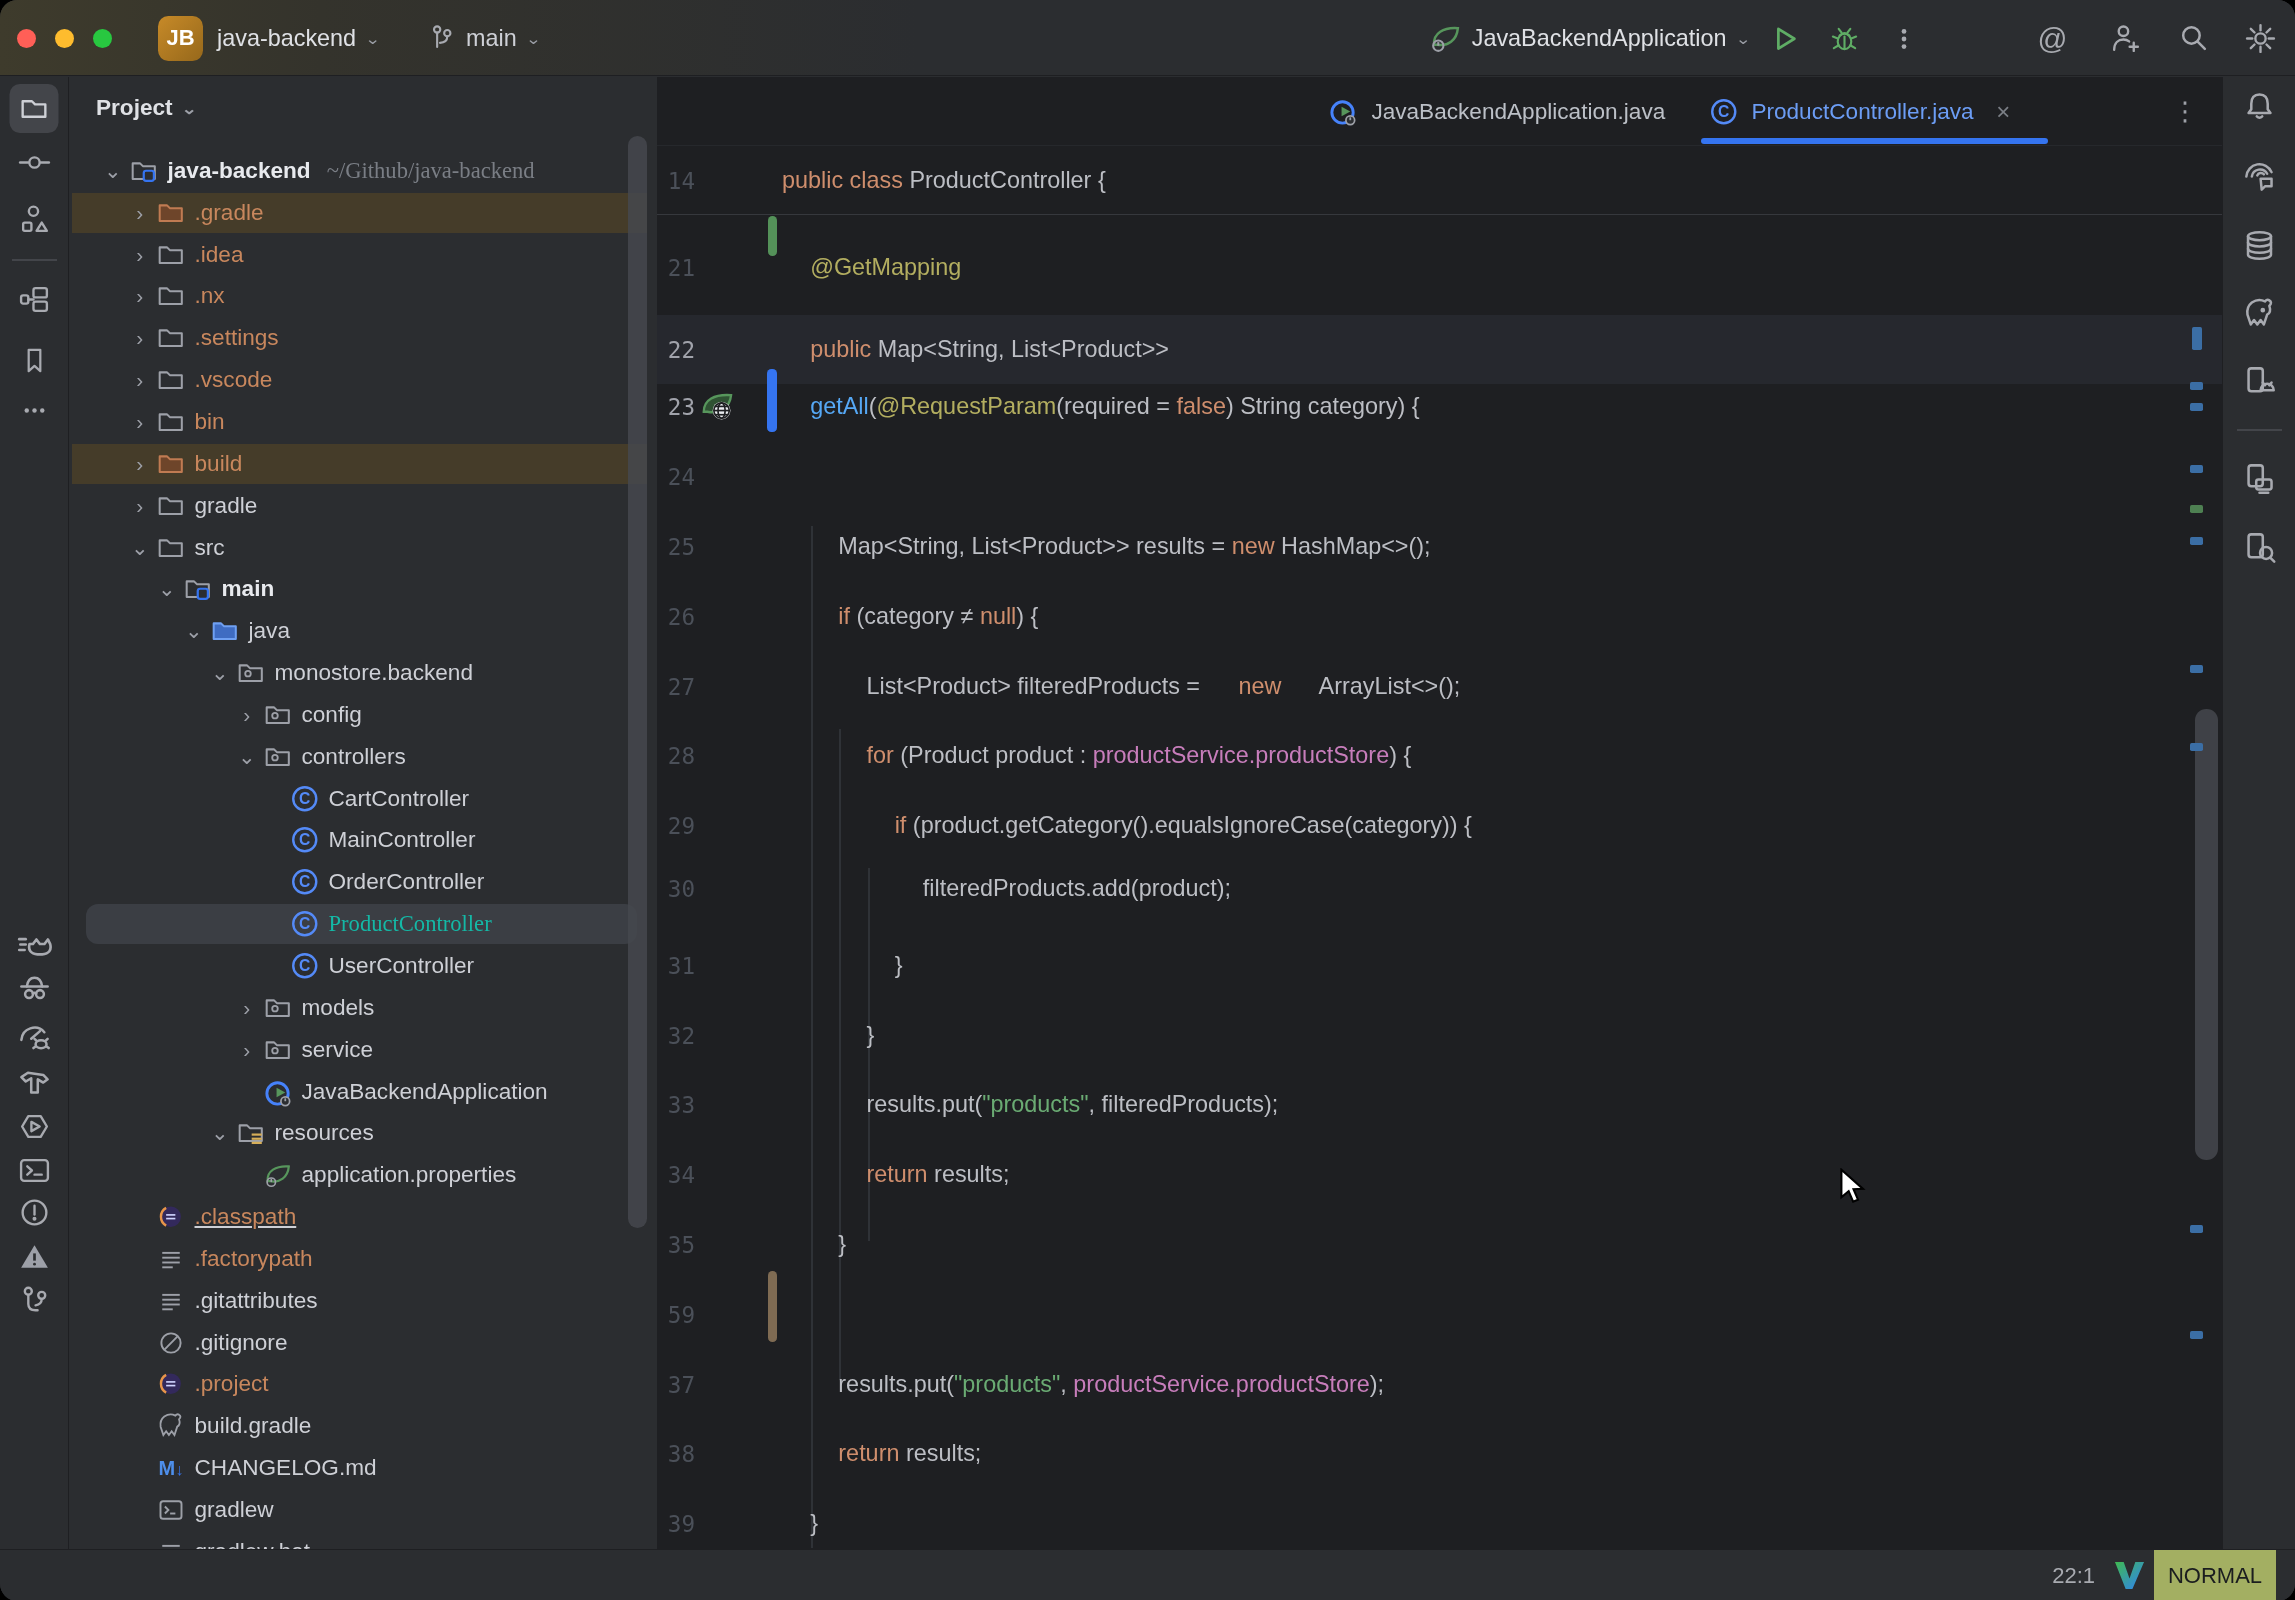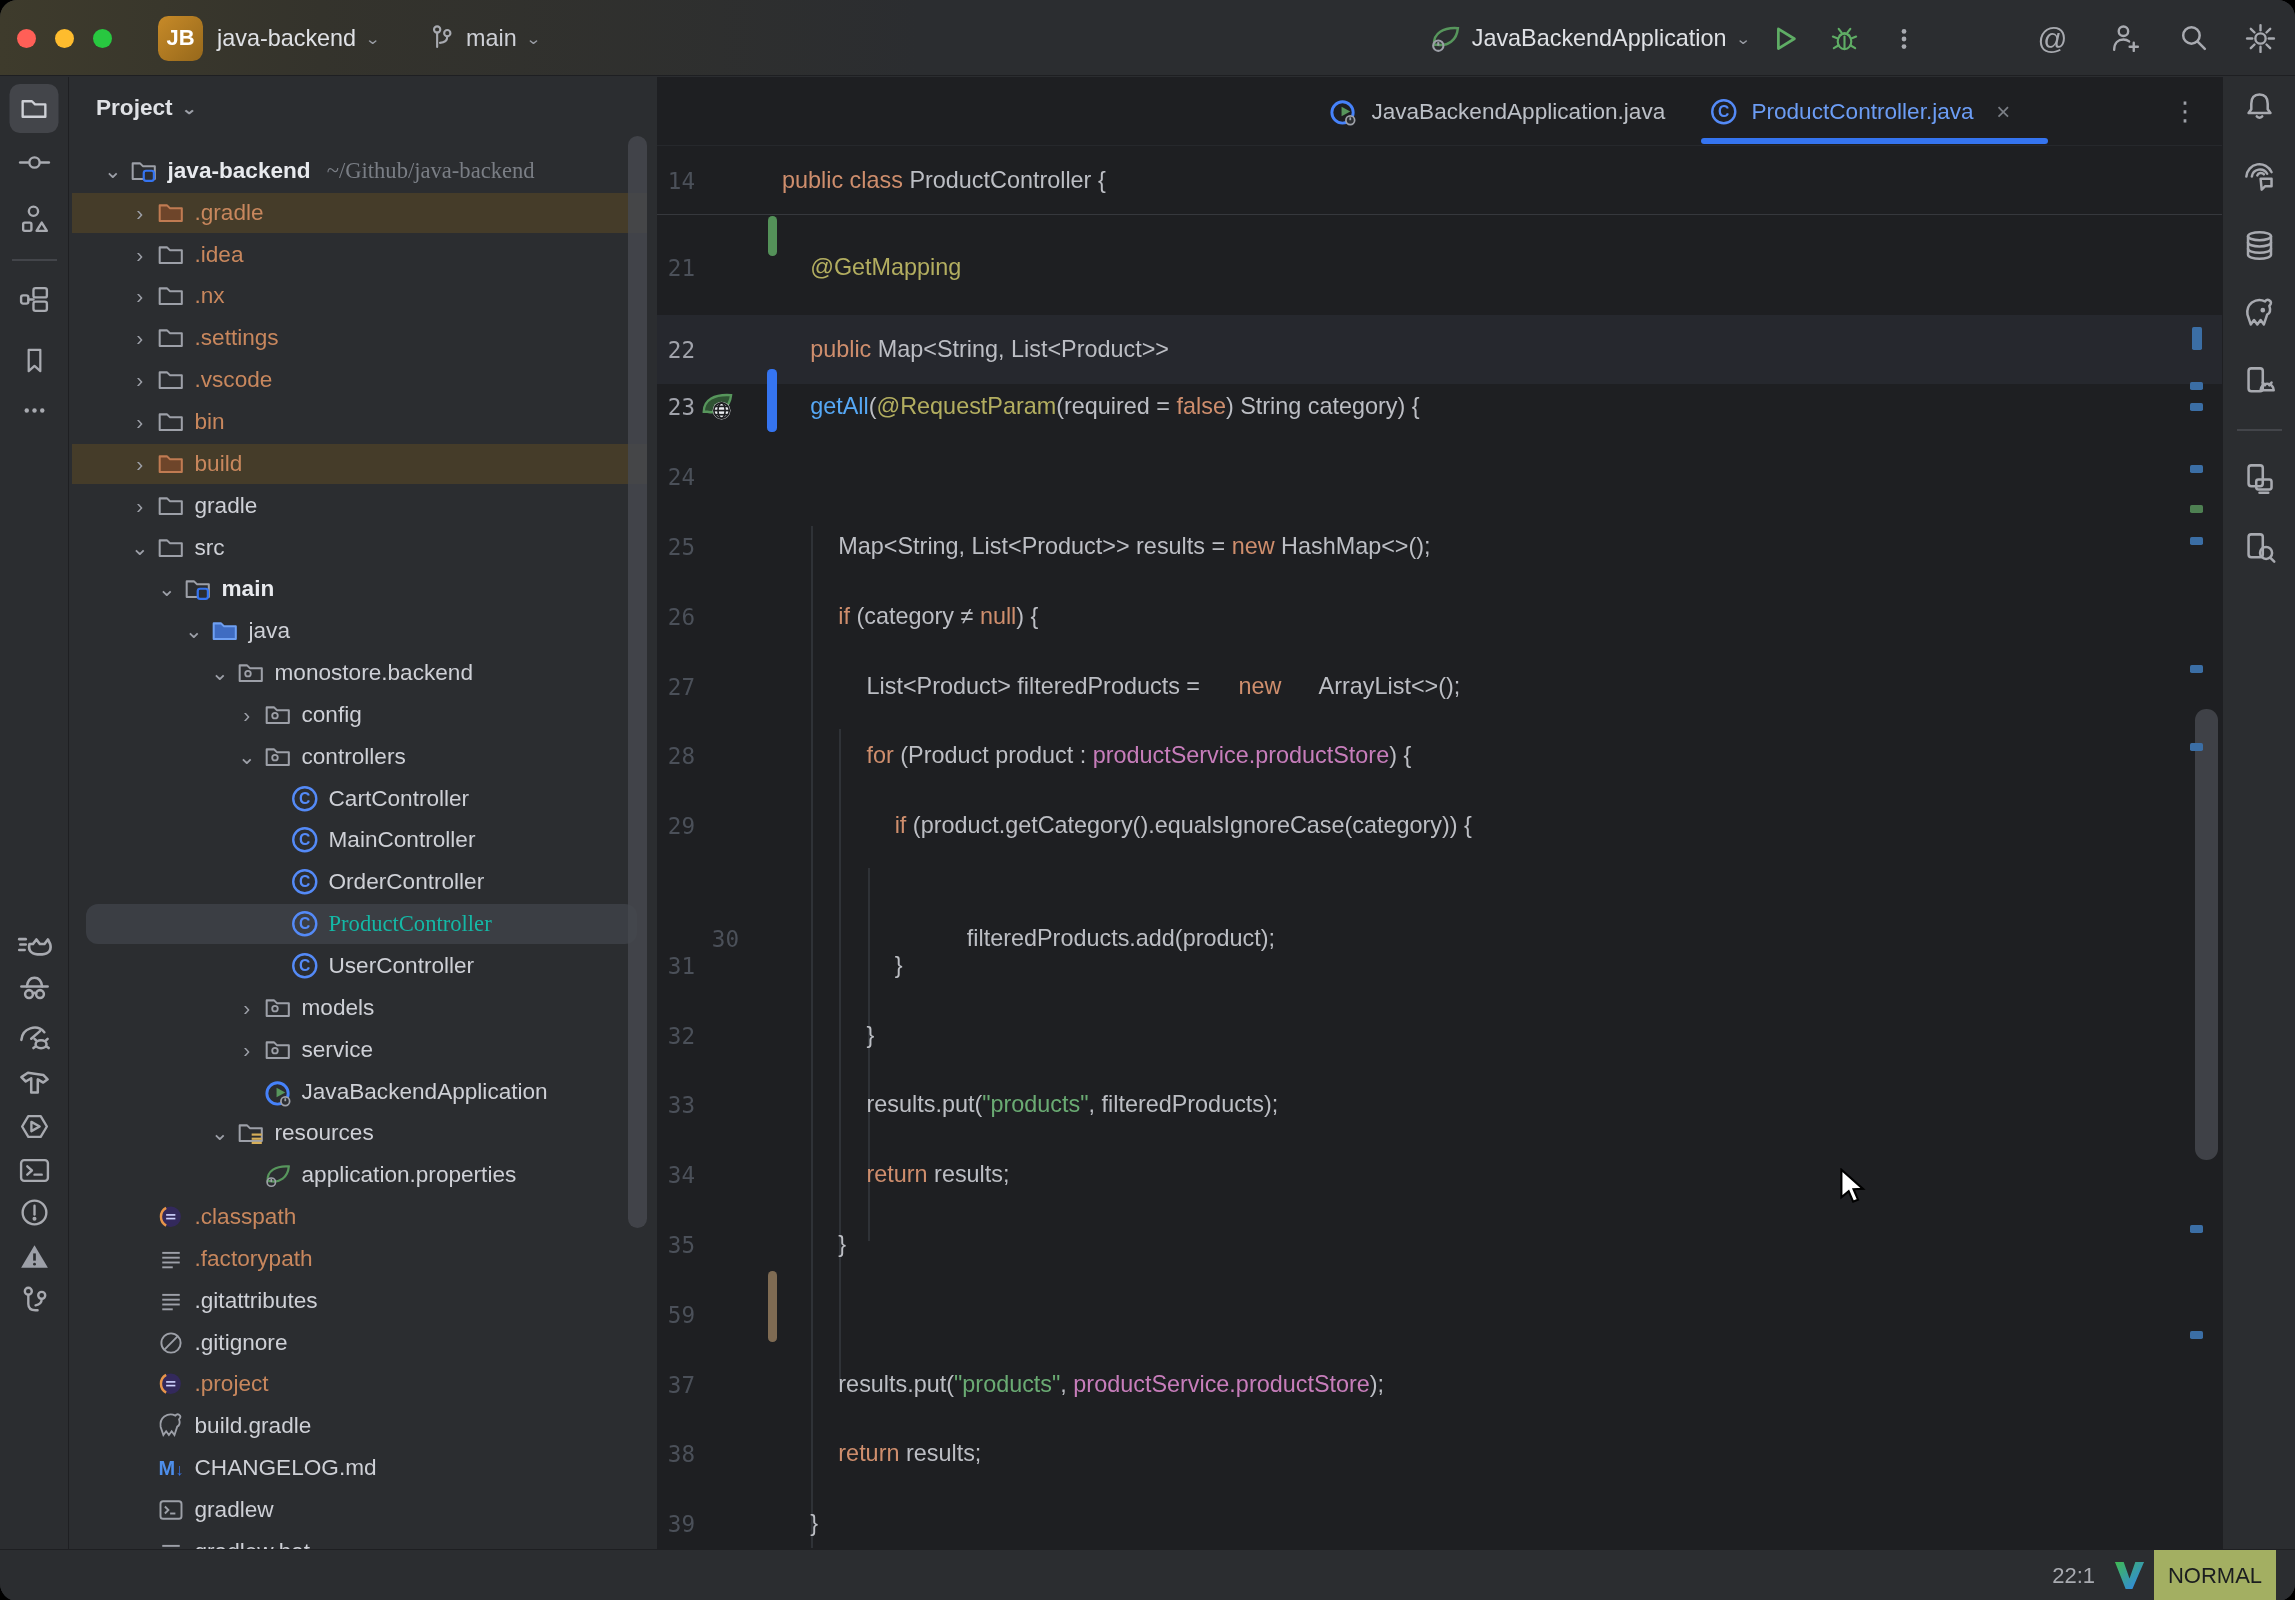--- a/index.html
+++ b/index.html
@@ -556,21 +556,21 @@
           <span class="tchev"></span>
           <span class="ticon">
             <svg width="29.5" height="29.5" viewBox="0 0 32 32">
               <path d="M5 23 C4 12 14 6 28 7 C27 19 18 25 8 23 Z" fill="none" stroke="#57965c" stroke-width="2.4"></path>
               <circle cx="9" cy="24" r="4.5" fill="none" stroke="#9da0a8" stroke-width="1.8"></circle>
               <line x1="9" y1="20.5" x2="9" y2="24" stroke="#9da0a8" stroke-width="1.8"></line>
             </svg>
           </span>
           <span class="tlabel">application.properties</span>
         </div>
-        <div class="trow" style="top: 1119px; padding-left: 55px;">
+        <div class="trow" style="top: 1119px; padding-left: 55px; text-decoration: underline;">
           <span class="tchev"></span>
           <span class="ticon">
             <svg width="29.5" height="29.5" viewBox="0 0 32 32">
               <circle cx="16" cy="16" r="11" fill="#33295c"></circle>
               <path d="M11 6.4 a11 11 0 0 0 0 19.2" fill="none" stroke="#e8954a" stroke-width="2.6"></path>
               <g stroke="#cfd2ff" stroke-width="1.8">
                 <line x1="11" y1="14" x2="21" y2="14"></line>
                 <line x1="11" y1="18" x2="21" y2="18"></line>
               </g>
             </svg>
@@ -763,21 +763,21 @@
           <div class="ctext" style="padding-left: 6ch; gap: 32px;"><span class="tk-p">List&lt;Product&gt; filteredProducts = </span><span class="tk-k">new</span><span class="tk-p"> ArrayList&lt;&gt;();</span></div>
         </div>
         <div class="cline" style="top: 575px;">
           <div class="lnum">28</div>
           <div class="ctext" style="padding-left: 6ch;"><span class="tk-k">for</span><span class="tk-p"> (Product product : </span><span class="tk-f">productService.productStore</span><span class="tk-p">) {</span></div>
         </div>
         <div class="cline" style="top: 645px;">
           <div class="lnum">29</div>
           <div class="ctext" style="padding-left: 8ch;"><span class="tk-k">if</span><span class="tk-p"> (product.getCategory().equalsIgnoreCase(category)) {</span></div>
         </div>
-        <div class="cline" style="top: 758px; margin-left: 44px;">
+        <div class="cline" style="top: 708px;">
           <div class="lnum">30</div>
           <div class="ctext" style="padding-left: 10ch;"><span class="tk-p">filteredProducts.add(product);</span></div>
         </div>
         <div class="cline" style="top: 785px;">
           <div class="lnum">31</div>
           <div class="ctext" style="padding-left: 8ch;"><span class="tk-p">}</span></div>
         </div>
         <div class="cline" style="top: 855px;">
           <div class="lnum">32</div>
           <div class="ctext" style="padding-left: 6ch;"><span class="tk-p">}</span></div>

